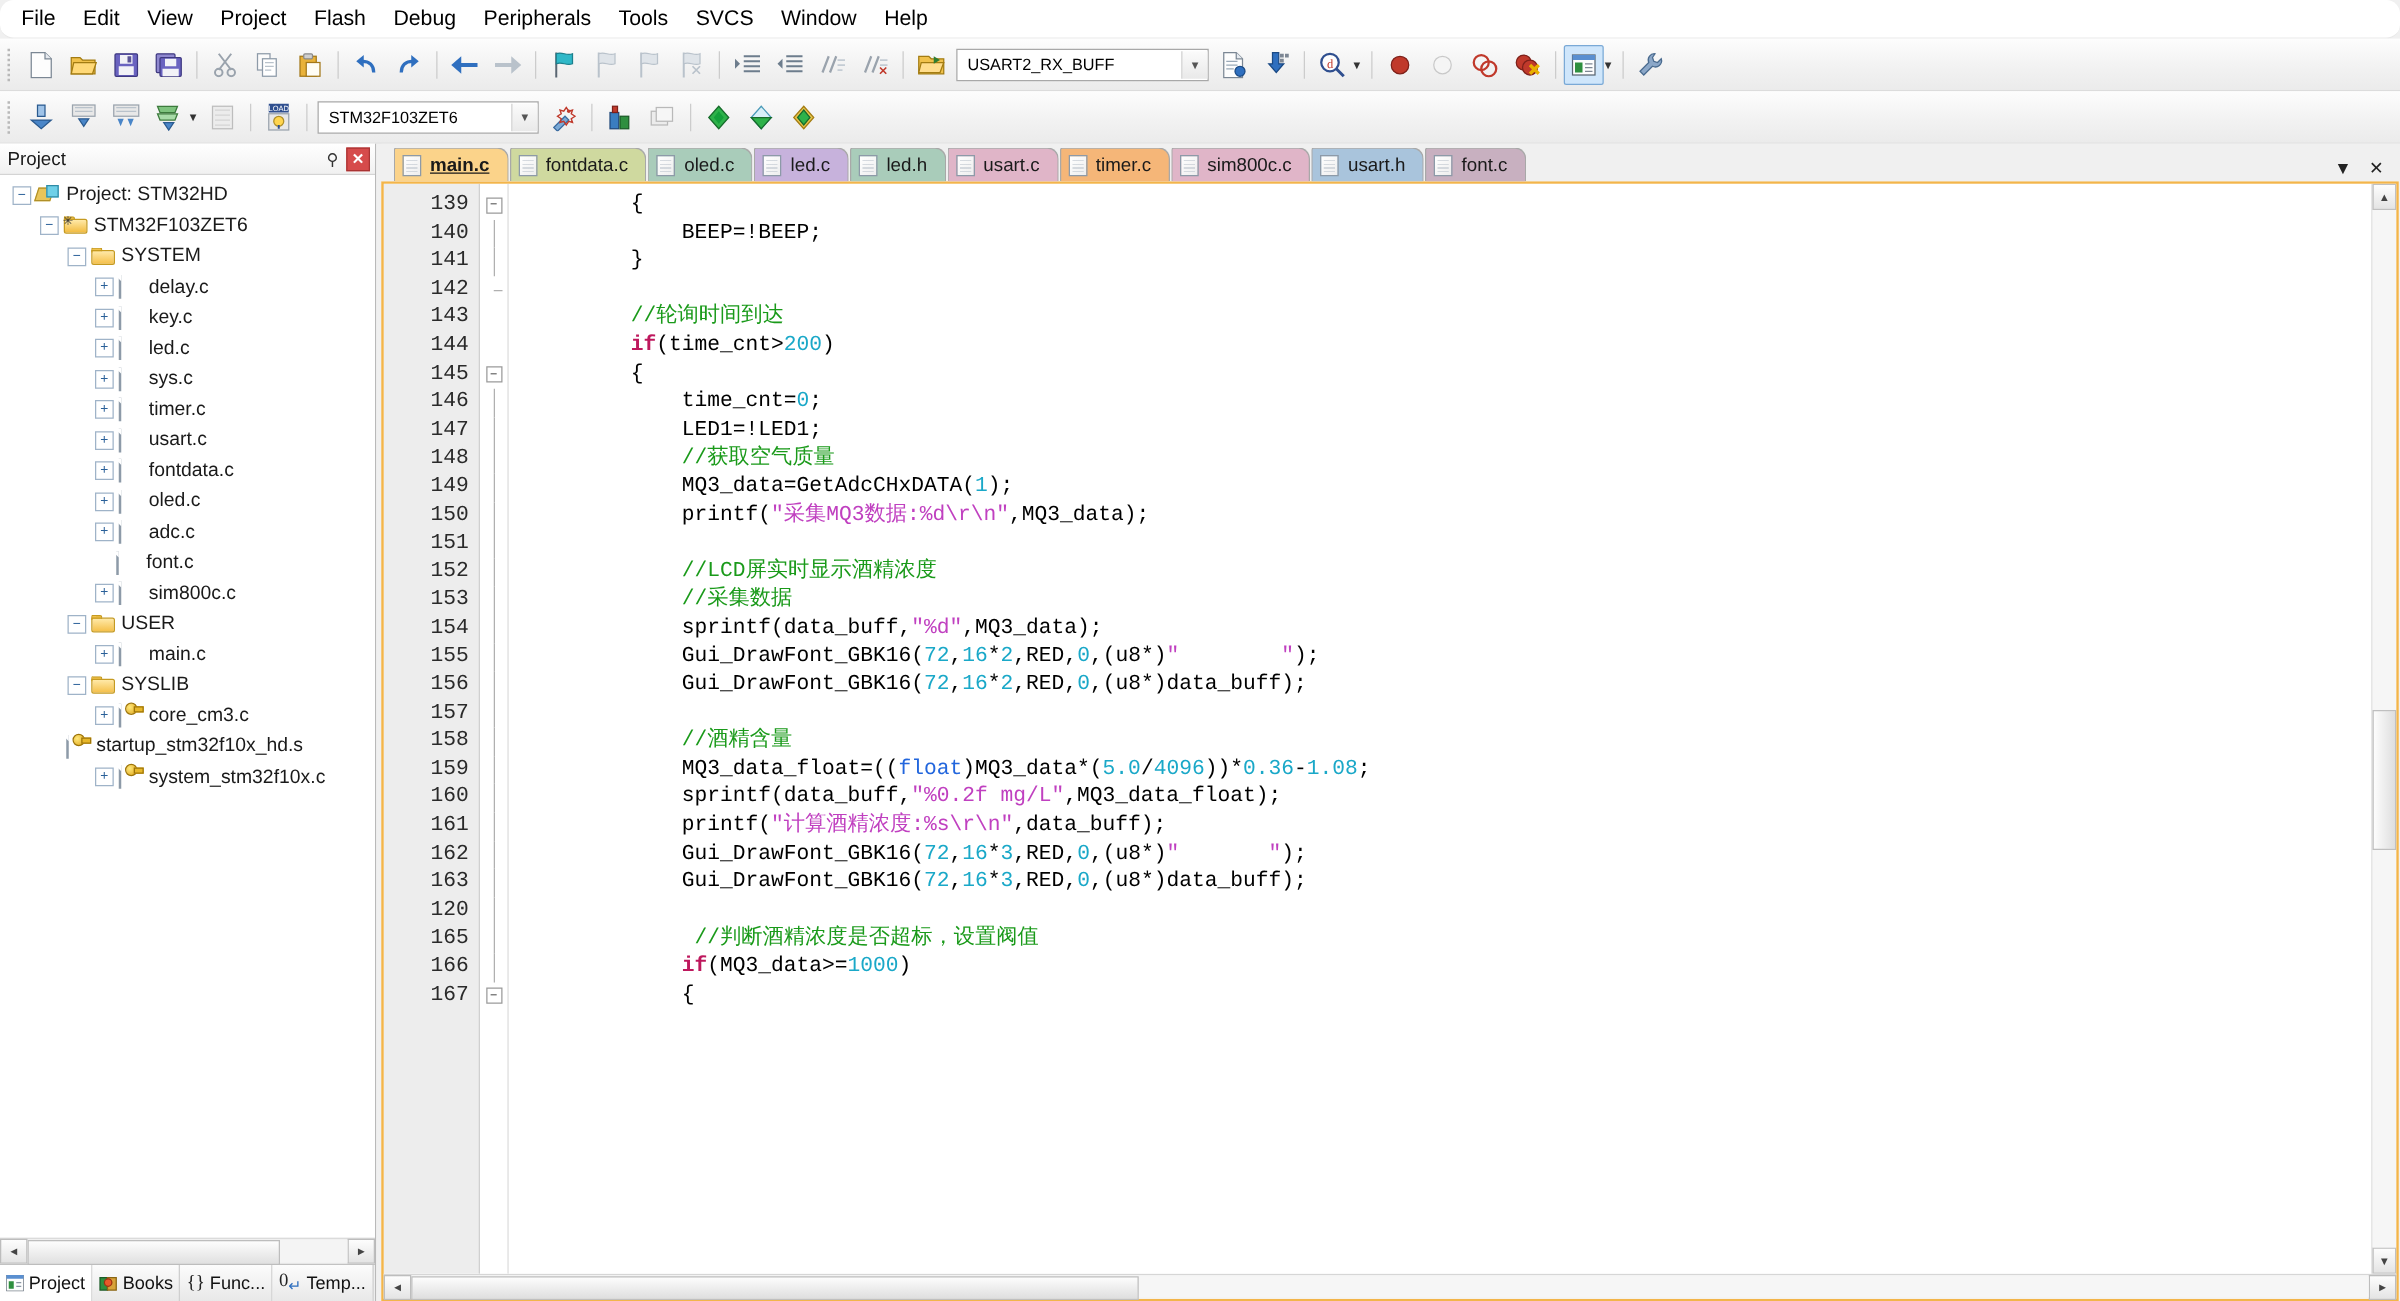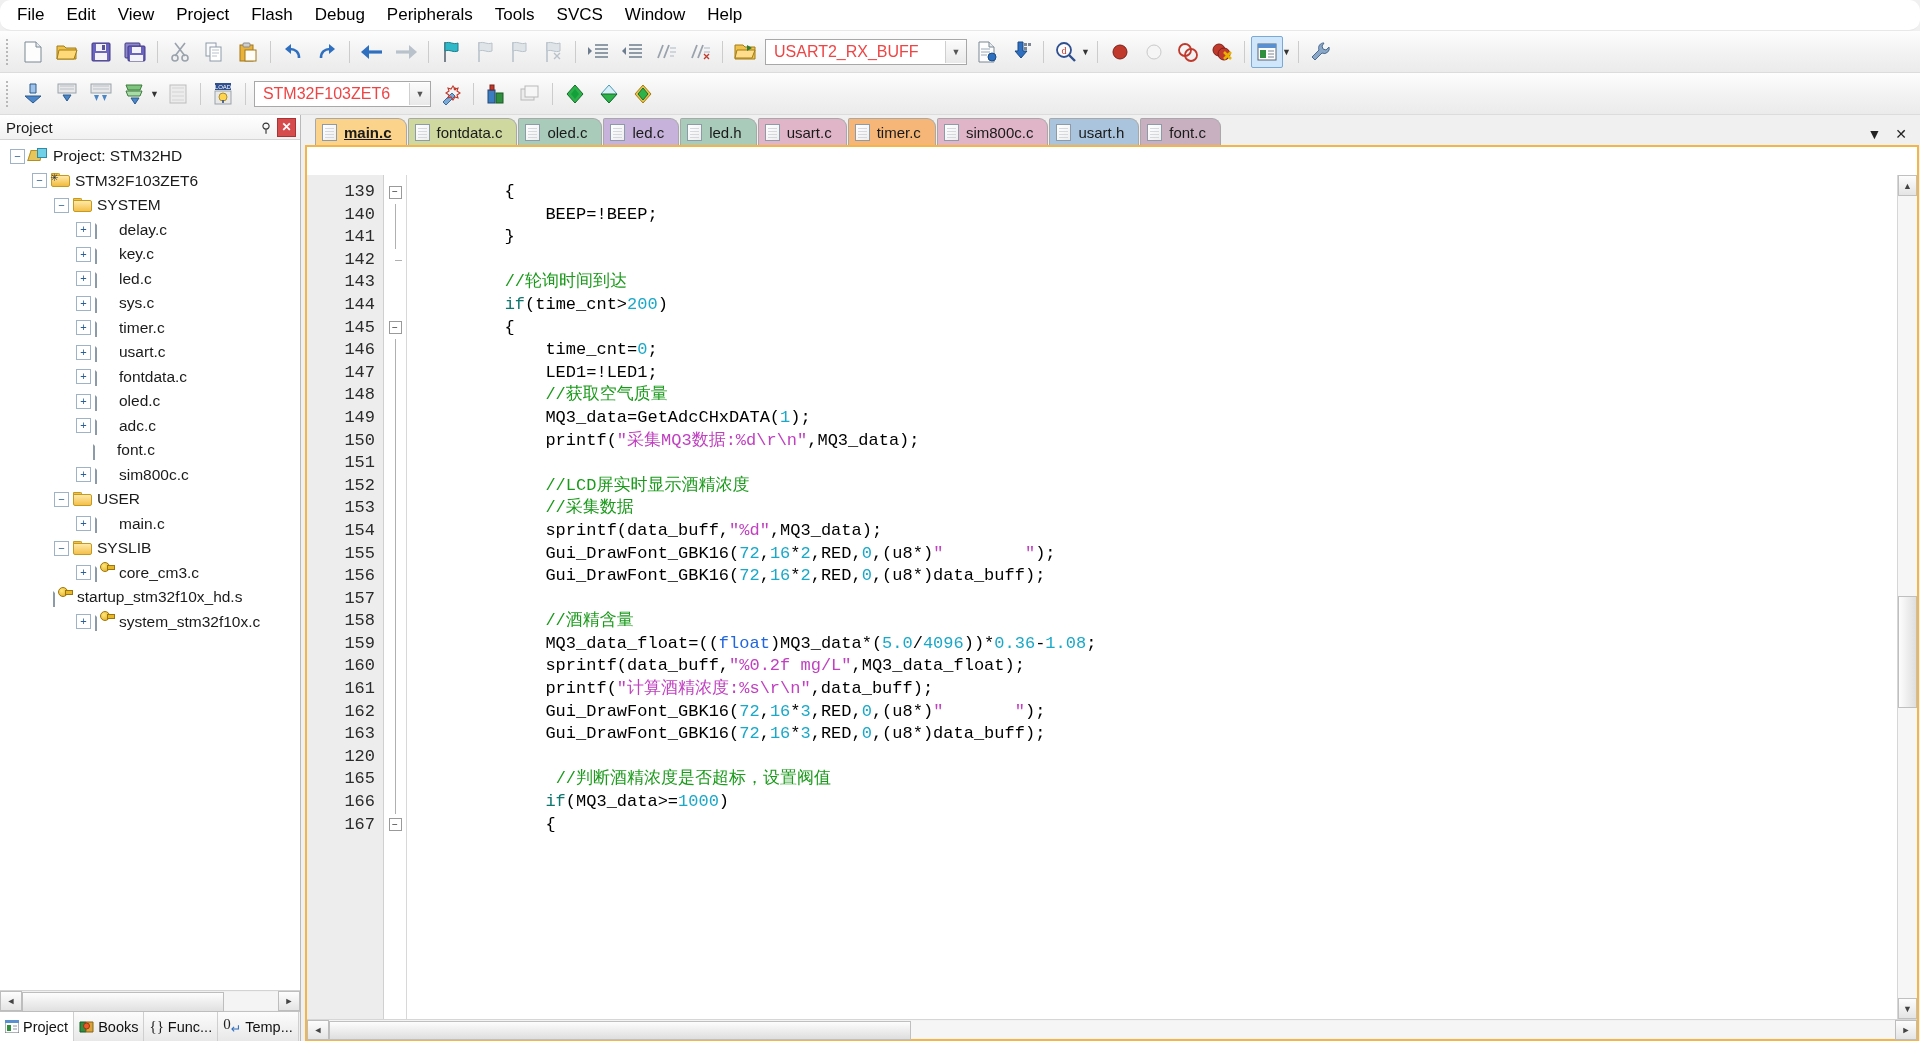--- a/index.html
+++ b/index.html
@@ -71,21 +71,21 @@
   }
   .tb-combo {
     height: 24px;
     border: 1px solid #a8a8a8;
     background: #ffffff;
     display: flex; align-items: center;
     margin: 0 3px;
     min-width: 120px;
   }
   .tb-combo .txt {
-    font-size: 16px; color: #ef4444;
+    font-size: 13px; color: #000000;
     padding: 0 8px;
     white-space: nowrap; overflow: hidden;
     flex: 1 1 auto;
   }
   .tb-combo .arrow {
     width: 20px; height: 22px;
     border-left: 1px solid #cfcfcf;
     background: linear-gradient(to bottom,#fbfbfb,#e9e9e9);
     display: flex; align-items: center; justify-content: center;
     font-size: 9px; color: #555;
@@ -325,21 +325,20 @@
     background: #ffffff;
     min-height: 0;
     margin-right: 1px;
   }
   .editor-body {
     flex: 1 1 auto;
     display: flex;
     min-height: 0;
     overflow: hidden;
     position: relative;
-    margin-top: 28px;
   }
   .gutter {
     width: 76px;
     flex: 0 0 76px;
     background: #ededed;
     border-right: 1px solid #d0d0d0;
     text-align: right;
     padding-top: 6px;
     font-family: "Liberation Mono", monospace;
     font-size: 17px;
@@ -387,21 +386,21 @@
     color: #000000;
     white-space: pre;
     position: relative;
     background: #ffffff;
   }
   .codepane .cl {
     height: 22.6px; line-height: 22.6px;
     padding-left: 16px;
   }
   
-  .k  { color: #0f766e; font-weight: normal; }
+  .k  { color: #be185d; font-weight: bold; }
   .cm { color: #1a9a1a; }
   .st { color: #c040c0; }
   .nm { color: #1aa8c8; }
   .ty { color: #2266dd; font-weight: normal; }
 
   
   .vscroll {
     width: 19px; flex: 0 0 19px;
     background: #f3f3f3;
     border-left: 1px solid #d6d6d6;

